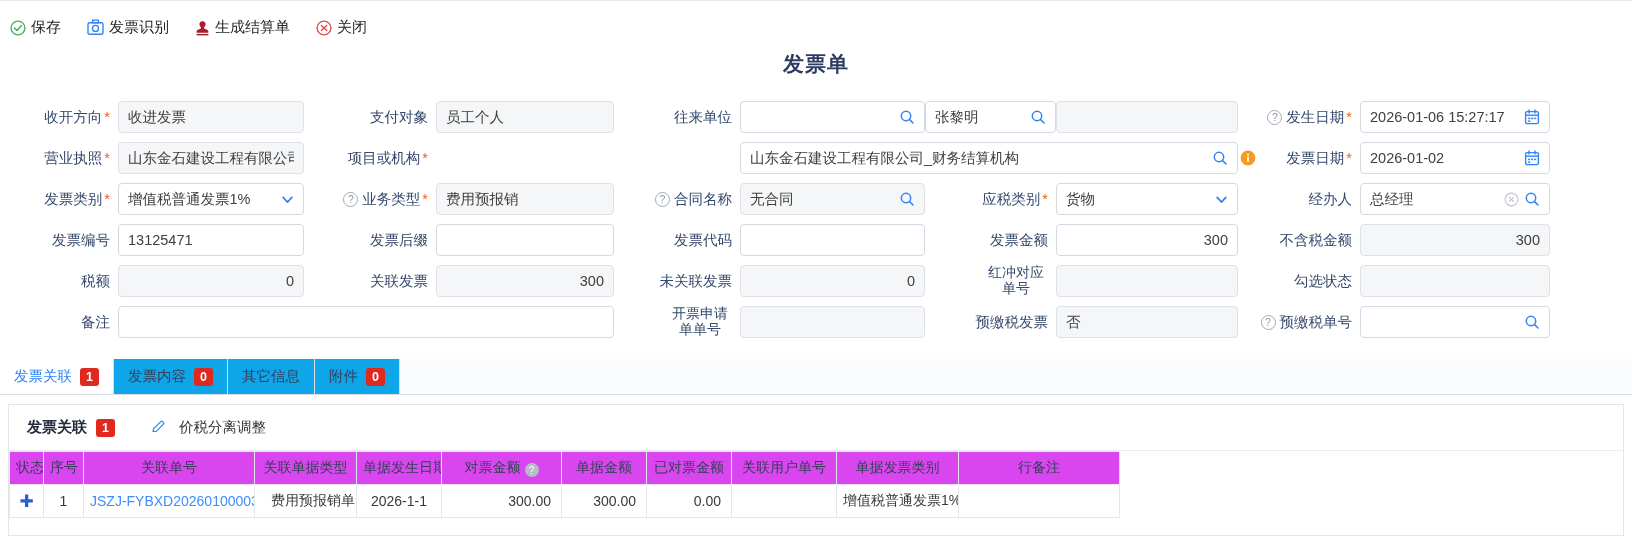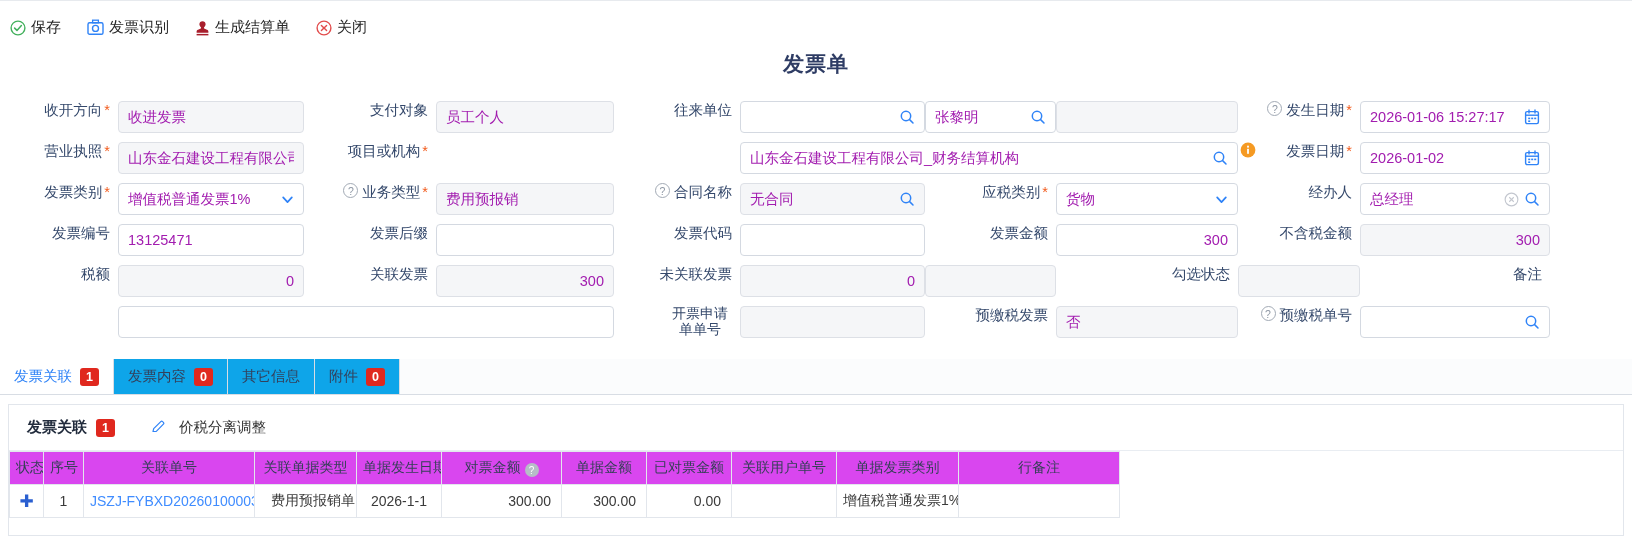--- a/index.html
+++ b/index.html
@@ -15,29 +15,29 @@
   .tb-btn svg { display:block; }
   
   .page-title { margin-top:11px; text-align:center; font-size:21px; font-weight:700; color:#2e3c64; letter-spacing:1px; }
   
   .form {
     margin:23px 0 0 18px;
     display:grid;
     grid-template-columns:100px 186px 132px 178px 126px 185px 131px 182px 122px 190px;
     grid-auto-rows:32px; row-gap:9px;
   }
-  .lbl { display:flex; justify-content:flex-end; padding-right:8px; font-size:14.5px; color:#34486b; }
+  .lbl { display:flex; align-items:center; justify-content:flex-end; padding-right:8px; font-size:14.5px; color:#34486b; }
   .lbl.has-info { justify-content:space-between; padding-left:2px; }
   .lbl-text { white-space:nowrap; }
   .lbl-text.req::after { content:"*"; color:#f25b1c; margin-left:2px; }
   .lbl-text.narrow { width:64px; white-space:normal; text-align:center; line-height:1.12; font-size:14px; }
   .q-icon { width:15px; height:15px; border:1px solid #a2aab5; border-radius:50%; color:#8d96a3; font-size:10.5px;
     display:inline-flex; align-items:center; justify-content:center; margin-right:4px; flex:none; }
   .fld { height:32px; border:1px solid #d4d9e1; border-radius:4px; background:#fff; display:flex; align-items:center;
-    padding:0 9px; font-size:14.5px; color:#a21caf; }
+    padding:0 9px; font-size:14.5px; color:#404040; }
   .fld.disabled { background:#f5f6f8; border-color:#dde0e6; }
   .fld .val { flex:1; overflow:hidden; white-space:nowrap; }
   .fld.num .val { text-align:right; }
   .icon-btn { flex:none; display:inline-flex; margin-left:5px; cursor:pointer; }
   .span-proj { grid-column:6 / 9; }
   .span-remark { grid-column:2 / 5; }
   .info-icon { display:inline-flex; flex:none; margin-right:4px; cursor:pointer; }
   
   .tabs { margin-top:21px; display:flex; height:36px; border-bottom:1px solid #d8dde4; background:#fcfcfd; }
   .tab { display:flex; align-items:center; gap:8px; padding:0 14px; background:#0ea5e9; border-right:1px solid #d8dde4;
@@ -334,20 +334,23 @@
       <span class="val">300</span>
     </div>
 
   <div class="lbl">
       <span class="lbl-text">未关联发票</span>
     </div>
   <div class="fld disabled num">
       <span class="val">0</span>
     </div>
 
+  <div class="lbl">
+      <span class="lbl-text narrow">红冲对应单号</span>
+    </div>
   <div class="fld disabled">
       <span class="val"></span>
     </div>
 
   <div class="lbl">
       <span class="lbl-text">勾选状态</span>
     </div>
   <div class="fld disabled">
       <span class="val"></span>
     </div>

